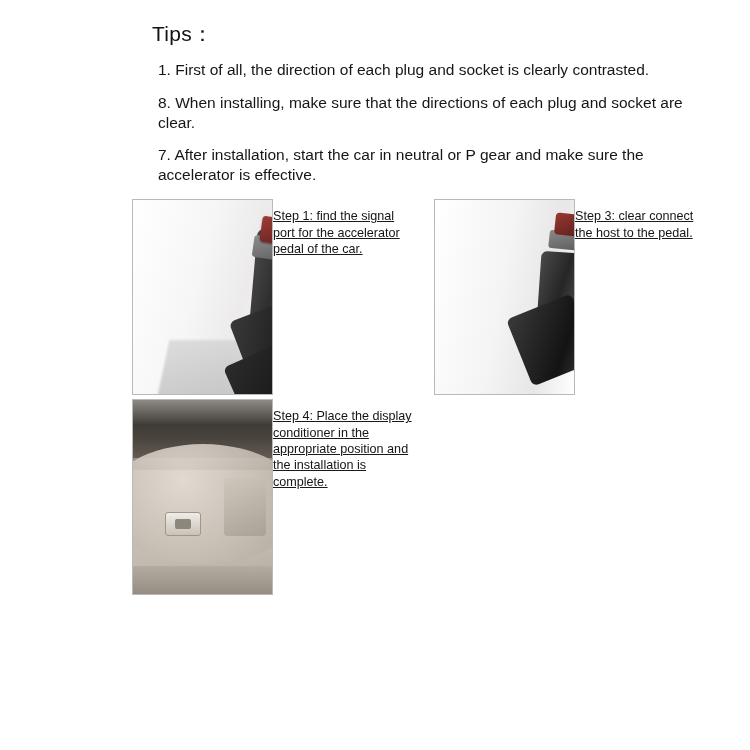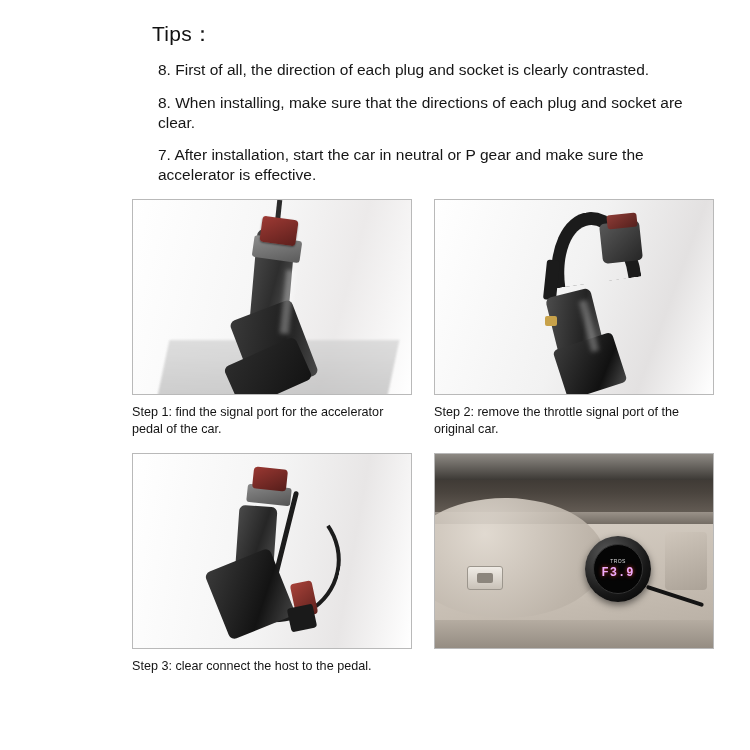--- a/index.html
+++ b/index.html
@@ -42,21 +42,22 @@
   }
   .steps-grid {
     margin-top: 14px;
     display: grid;
     grid-template-columns: 280px 280px;
     column-gap: 22px;
     row-gap: 4px;
   }
   .step-cell {
     display: flex;
-    flex-direction: column;
+    flex-direction: row;
+    text-decoration: underline;
   }
   .photo {
     width: 280px;
     height: 196px;
     border: 1px solid #b9b9b9;
     box-sizing: border-box;
     position: relative;
     overflow: hidden;
     background: #ffffff;
   }
@@ -317,21 +318,21 @@
   }
 </style>
 </head>
 <body>
 
 <div class="page">
 
   <h1 class="tips-title">Tips：</h1>
 
   <div class="tips-list">
-    <p class="tip">8. First of all, the direction of each plug and socket is clearly contrasted.</p>
+    <p class="tip">1. First of all, the direction of each plug and socket is clearly contrasted.</p>
     <p class="tip">8. When installing, make sure that the directions of each plug and socket are clear.</p>
     <p class="tip">7. After installation, start the car in neutral or P gear and make sure the accelerator is effective.</p>
   </div>
 
   <div class="steps-grid">
 
     <div class="step-cell">
       <div class="photo">
         <div class="p1-bg"></div>
         <div class="p1-wall"></div>
@@ -340,35 +341,20 @@
         <div class="p1-bracket"></div>
         <div class="p1-bracket2"></div>
         <div class="p1-pedal"></div>
         <div class="p1-conn-grey"></div>
         <div class="p1-conn-red"></div>
         <div class="p1-hl"></div>
       </div>
       <div class="caption">Step 1: find the signal port for the accelerator pedal of the car.</div>
     </div>
 
-    <div class="step-cell">
-      <div class="photo">
-        <div class="p2-bg"></div>
-        <div class="p2-wall"></div>
-        <div class="p2-hose"></div>
-        <div class="p2-hose-tail"></div>
-        <div class="p2-plug"></div>
-        <div class="p2-plug-red"></div>
-        <div class="p2-bracket"></div>
-        <div class="p2-gold"></div>
-        <div class="p2-bracket2"></div>
-        <div class="p2-hl"></div>
-      </div>
-      <div class="caption">Step 2: remove the throttle signal port of the original car.</div>
-    </div>
 
     <div class="step-cell">
       <div class="photo">
         <div class="p3-bg"></div>
         <div class="p3-wall"></div>
         <div class="p3-cable"></div>
         <div class="p3-cable2"></div>
         <div class="p3-conn-grey"></div>
         <div class="p3-conn-red"></div>
         <div class="p3-bracket"></div>
@@ -391,16 +377,17 @@
         <div class="p4-vent"></div>
         <div class="p4-switch"></div>
         <div class="p4-cable"></div>
         <div class="p4-device">
           <div class="p4-device-inner">
             <div class="p4-brand">TROS</div>
             <div class="p4-readout">F3.9</div>
           </div>
         </div>
       </div>
+      <div class="caption">Step 4: Place the display conditioner in the appropriate position and the installation is complete.</div>
     </div>
 
   </div>
 </div>
 
 </body></html>

